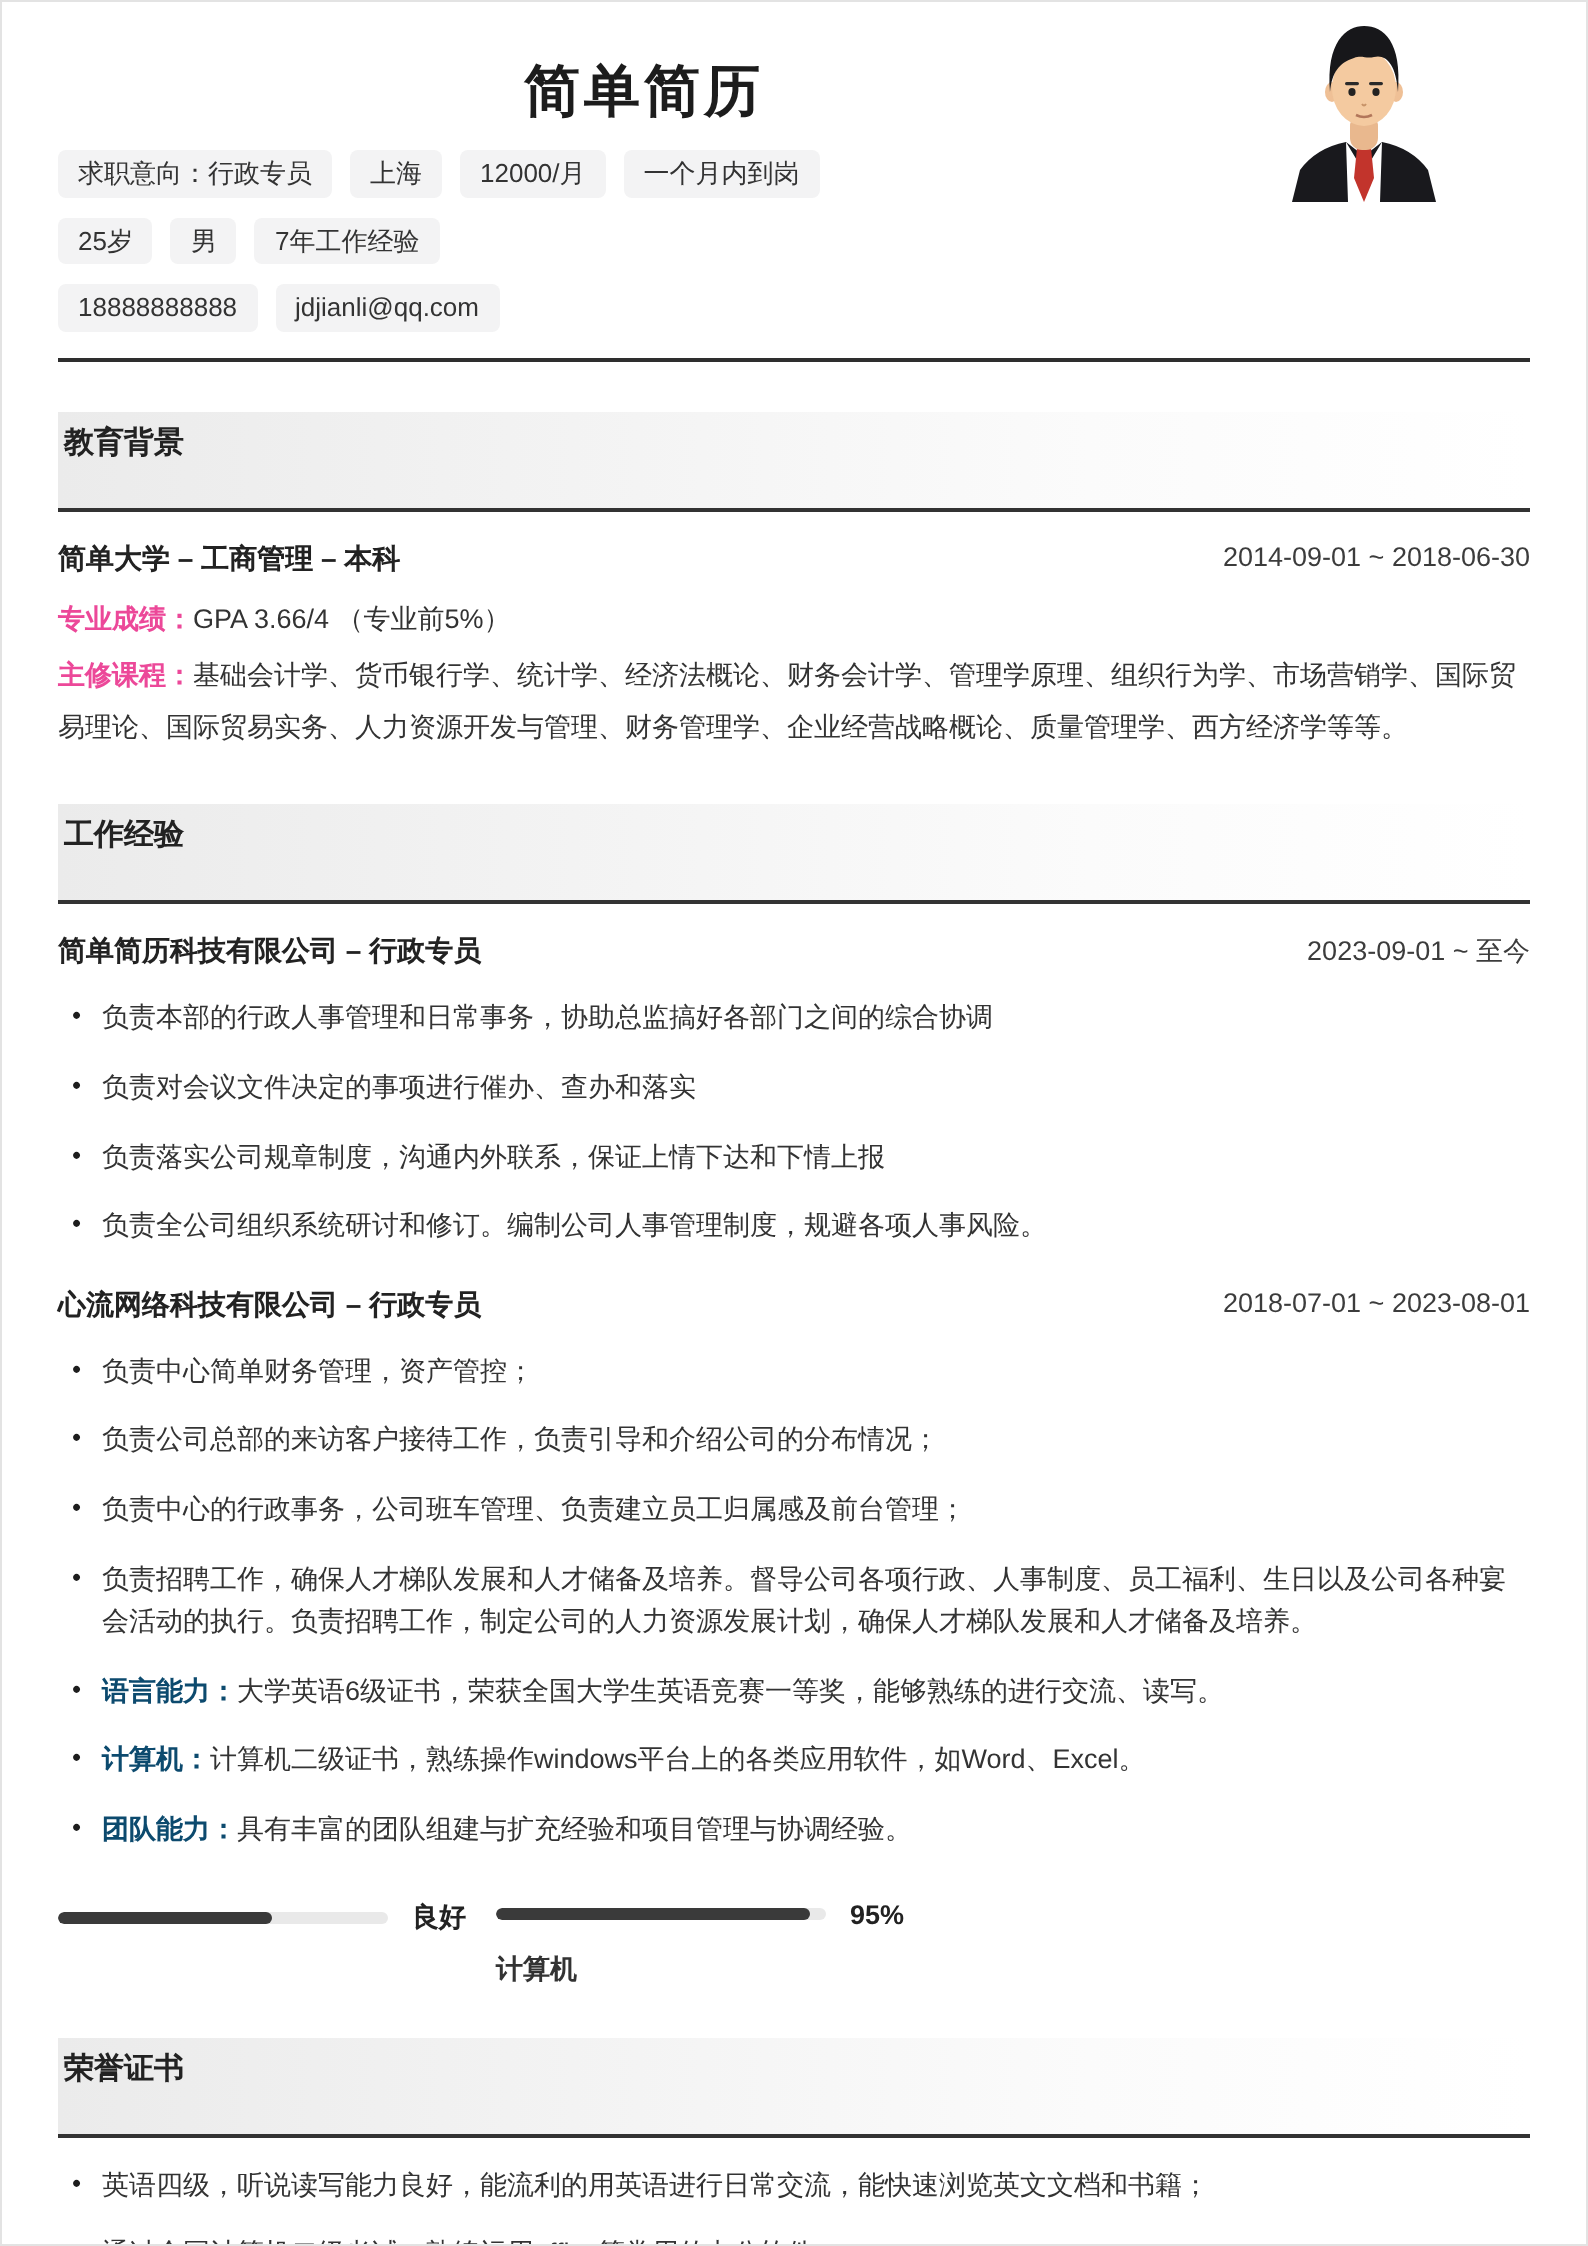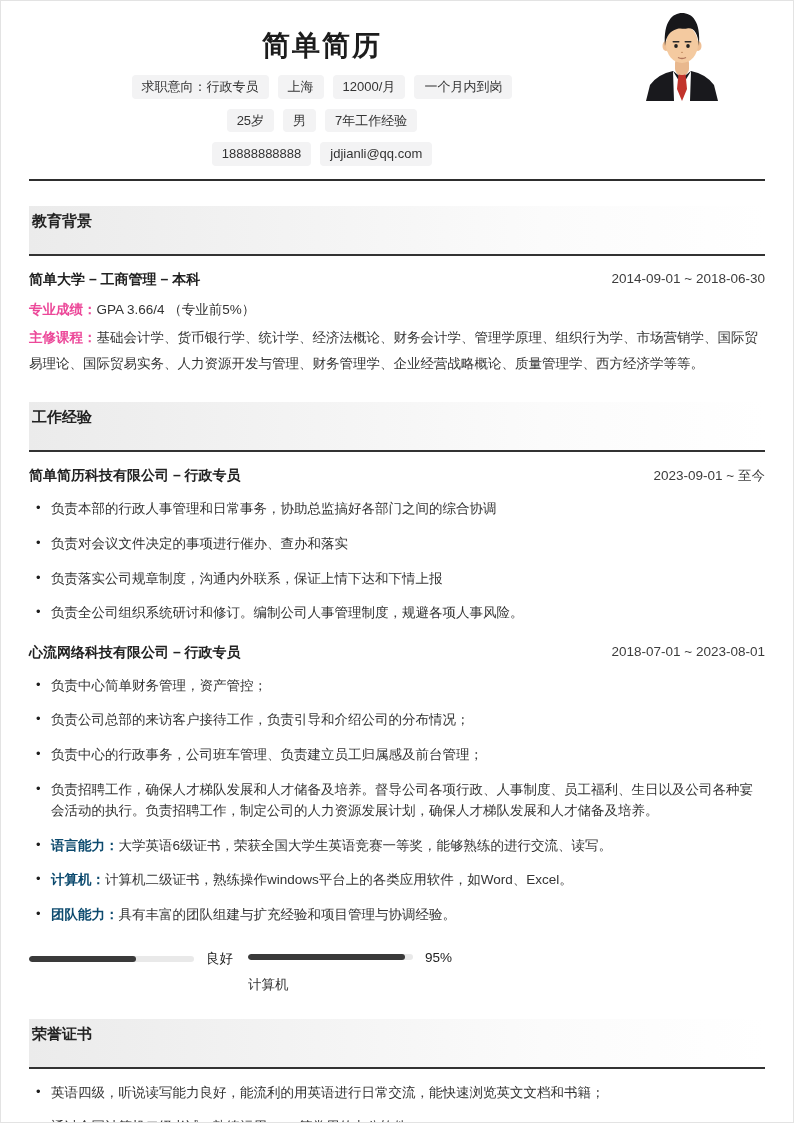--- a/index.html
+++ b/index.html
@@ -7,21 +7,21 @@
   body {
     width: 794px; height: 1123px;
     border: 1px solid #e3e3e3;
     font-family: "Liberation Sans", "DejaVu Sans", sans-serif;
     color: #333;
     overflow: hidden;
   }
   .header { position: relative; margin: 0 28px; padding-top: 26px; }
   .header-main { margin-right: 150px; text-align: center; }
   .page-title { font-size: 28px; font-weight: 700; color: #1c1c1c; letter-spacing: 2px; }
-  .pill-row { display: flex; justify-content: center; gap: 9px; margin-top: 10px; }
+  .pill-row { display: flex; justify-content: flex-start; gap: 9px; margin-top: 10px; }
   .pill {
     background: #f3f3f4; border-radius: 4px; padding: 2px 10px;
     font-size: 13px; color: #333; line-height: 1.5; white-space: nowrap;
   }
   .photo {
     position: absolute; top: 0; right: 33px;
     width: 100px; height: 100px; background: #fff; overflow: hidden;
   }
   .top-divider { margin: 13px 28px 0; border-top: 2px solid #2e2e2e; }
   .section { margin: 0 28px; }
@@ -39,21 +39,21 @@
   ul.bullets { list-style: none; margin-top: 2px; }
   ul.bullets li {
     position: relative; padding-left: 22px; margin-top: 13px;
     font-size: 13.5px; line-height: 1.6; color: #333;
   }
   ul.bullets li::before {
     content: "•"; position: absolute; left: 7px; top: 0;
     color: #1d1d1d; font-size: 13px;
   }
   ul.bullets li b { color: #0c4a6e; }
-  .bars { display: flex; margin-top: 24px; }
+  .bars { display: flex; margin-top: 24px; font-weight: bold; }
   .bar-group { width: 219px; }
   .bar-row { display: flex; align-items: center; }
   .bar-track { width: 165px; height: 6px; background: #e9e9e9; border-radius: 3px; overflow: hidden; }
   .bar-fill { height: 100%; background: #3a3a3a; border-radius: 3px; }
   .bar-label { margin-left: 12px; font-size: 13.5px; color: #222; }
   .bar-name { margin-top: 11px; font-size: 13.5px; color: #333; }
 </style>
 </head>
 <body>
 

